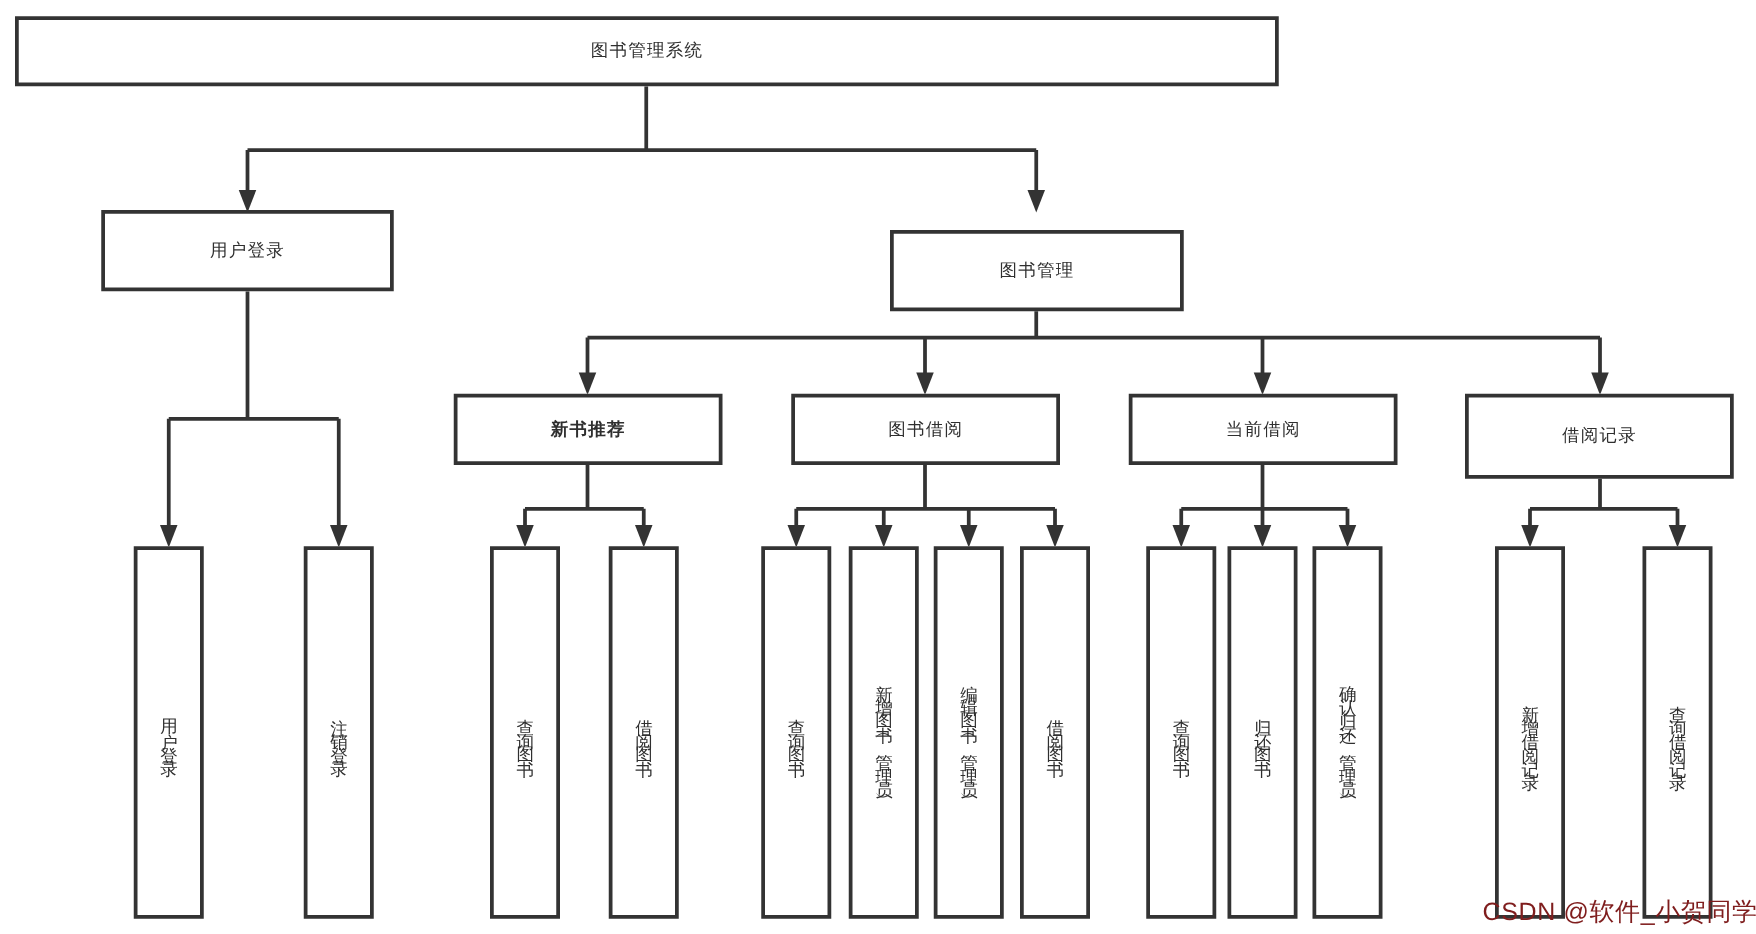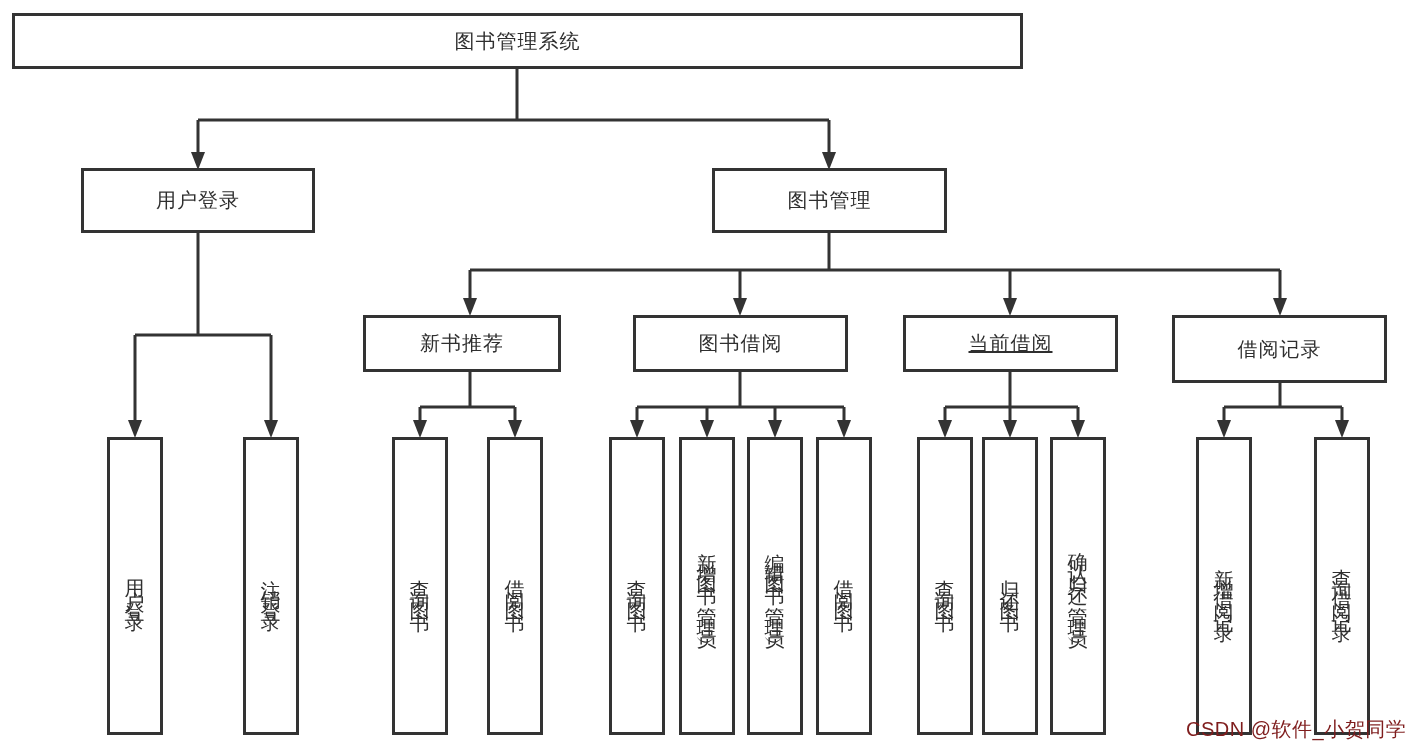--- a/index.html
+++ b/index.html
@@ -23,21 +23,21 @@
     z-index: 0;
   }
   .node {
     position: absolute;
     box-sizing: border-box;
     border: 3px solid #333333;
     background: #ffffff;
     display: flex;
     align-items: center;
     justify-content: center;
-    font-size: 20px;
+    font-size: 14px;
     letter-spacing: 1px;
     z-index: 1;
     white-space: nowrap;
   }
   .leaf .vtext {
     display: block;
     writing-mode: vertical-rl;
     text-orientation: mixed;
     letter-spacing: 11px;
     line-height: 1.1;
@@ -86,25 +86,25 @@
       <polygon points="1003,420 1017,420 1010,438"></polygon>
       <polygon points="1071,420 1085,420 1078,438"></polygon>
       <polygon points="1217,420 1231,420 1224,438"></polygon>
       <polygon points="1335,420 1349,420 1342,438"></polygon>
     </g>
   </svg>
 
   <div class="node" style="left:12px; top:13px; width:1011px; height:56px;">图书管理系统</div>
 
   <div class="node" style="left:81px; top:168px; width:234px; height:65px;">用户登录</div>
-  <div class="node" style="left:712px; top:168px; width:235px; height:65px;">图书管理</div>
+  <div class="node" style="left:712px; top:184px; width:235px; height:65px;">图书管理</div>
 
-  <div class="node" style="left:363px; top:315px; width:198px; height:57px;">新书推荐</div>
+  <div class="node" style="left:363px; top:315px; width:215px; height:57px;font-weight:bold;">新书推荐</div>
   <div class="node" style="left:633px; top:315px; width:215px; height:57px;">图书借阅</div>
-  <div class="node" style="left:903px; top:315px; width:215px; height:57px;text-decoration:underline;">当前借阅</div>
+  <div class="node" style="left:903px; top:315px; width:215px; height:57px;">当前借阅</div>
   <div class="node" style="left:1172px; top:315px; width:215px; height:68px;">借阅记录</div>
 
   <div class="node leaf" style="left:107px; top:437px; width:56px; height:298px;">
     <span class="vtext">用户登录</span>
   </div>
   <div class="node leaf" style="left:243px; top:437px; width:56px; height:298px;">
     <span class="vtext">注销登录</span>
   </div>
 
   <div class="node leaf" style="left:392px; top:437px; width:56px; height:298px;">

